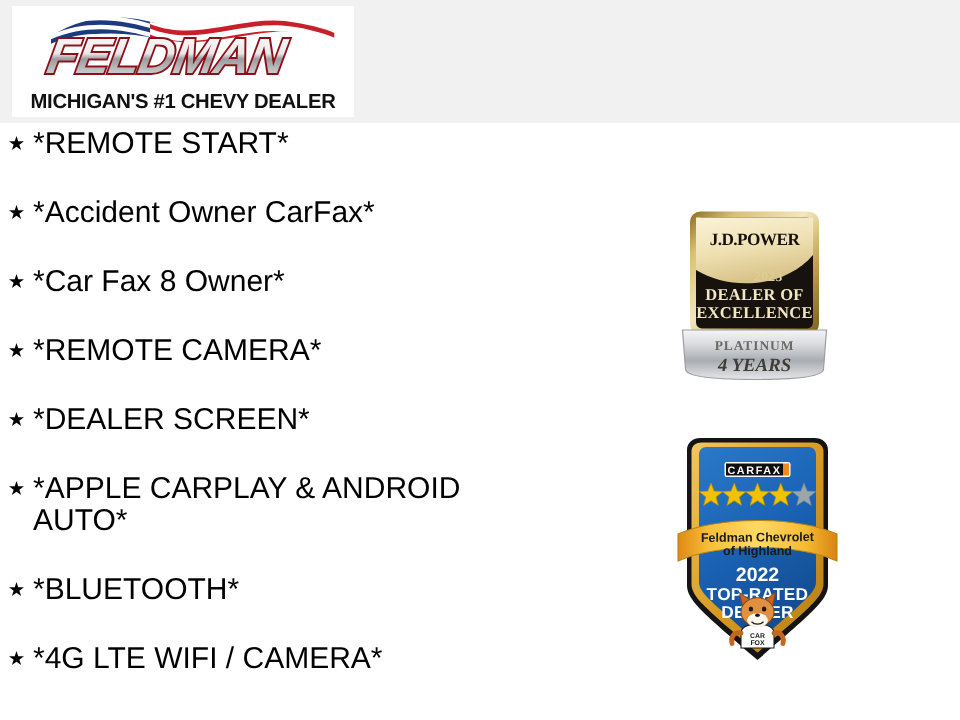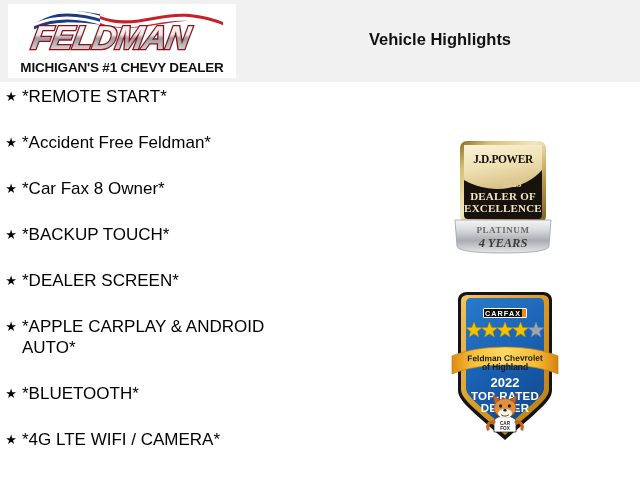--- a/index.html
+++ b/index.html
@@ -56,21 +56,21 @@
   }
   .hl-star{
     flex:0 0 auto;
     width:22px;
     text-align:center;
     font-size:13px;line-height:21px;color:#000;
     font-family:"DejaVu Sans", sans-serif;
   }
   .hl-text{
     flex:1 1 auto;
-    font-size:17px;line-height:21px;color:#000;
+    font-size:20px;line-height:21px;color:#000;
     font-family:"Liberation Sans", sans-serif;
     padding-right:18px;
   }
 
   
   .jdp{
     position:absolute;left:449px;top:136px;width:108px;height:118px;
   }
 
   
@@ -125,39 +125,38 @@
           </defs>
           <g transform="skewX(-10)">
             <text x="22" y="33" font-family="'Liberation Sans', sans-serif" font-size="33" font-weight="bold" font-style="italic" letter-spacing="-0.5" fill="url(#fgrad)" stroke="#8c1018" stroke-width="2.6" paint-order="stroke">FELDMAN</text>
           </g>
         </svg>
       </div>
 
       <div class="tagline">MICHIGAN'S #1 CHEVY DEALER</div>
     </div>
 
-    <div class="title">Vehicle Highlights</div>
   </div>
 
   <ul class="highlights">
     <li class="hl-item">
       <span class="hl-star">★</span>
       <span class="hl-text">*REMOTE START*</span>
     </li>
     <li class="hl-item">
       <span class="hl-star">★</span>
-      <span class="hl-text">*Accident Free Feldman*</span>
+      <span class="hl-text">*Accident Owner CarFax*</span>
     </li>
     <li class="hl-item">
       <span class="hl-star">★</span>
       <span class="hl-text">*Car Fax 8 Owner*</span>
     </li>
     <li class="hl-item">
       <span class="hl-star">★</span>
-      <span class="hl-text">*BACKUP TOUCH*</span>
+      <span class="hl-text">*REMOTE CAMERA*</span>
     </li>
     <li class="hl-item">
       <span class="hl-star">★</span>
       <span class="hl-text">*DEALER SCREEN*</span>
     </li>
     <li class="hl-item">
       <span class="hl-star">★</span>
       <span class="hl-text">*APPLE CARPLAY &amp; ANDROID AUTO*</span>
     </li>
     <li class="hl-item">

